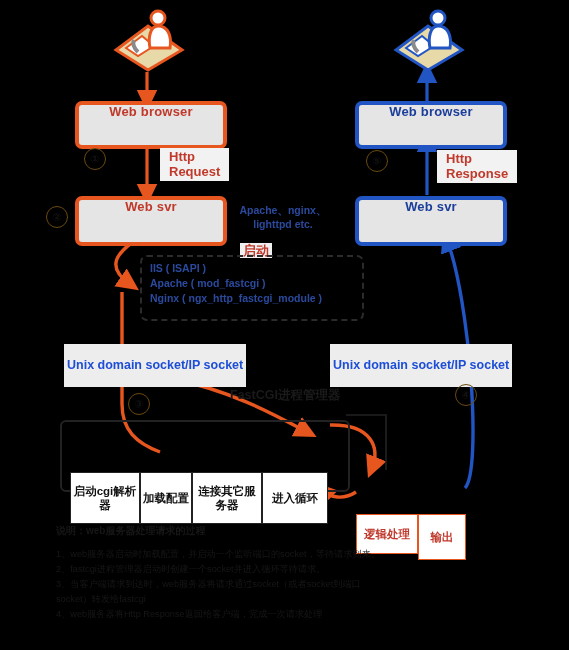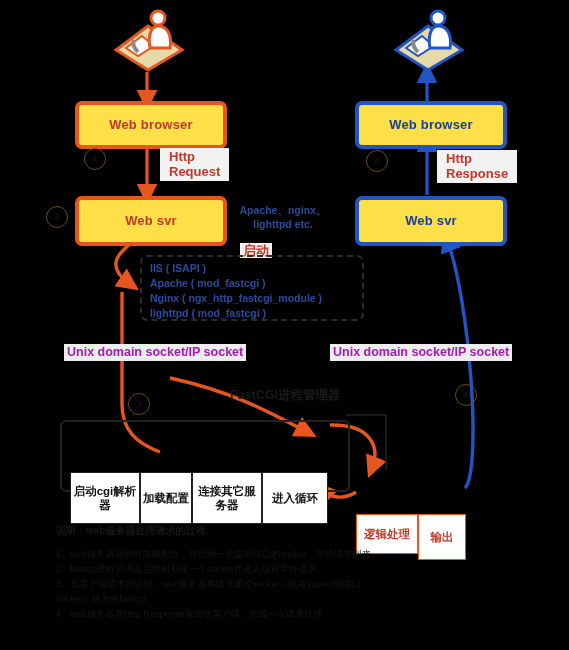--- a/index.html
+++ b/index.html
@@ -3,33 +3,33 @@
 <meta charset="utf-8">
 <style>
   html,body{margin:0;padding:0;background:#000;}
   body{width:569px;height:650px;position:relative;overflow:hidden;
        font-family:"Liberation Sans","DejaVu Sans",sans-serif;}
   #stage{position:absolute;inset:0;width:569px;height:650px;}
   .abs{position:absolute;}
 
   
   .node{
-    position:absolute;background:#fde047;border-radius:7px;
-    display:flex;align-items:center;justify-content:center;
+    position:absolute;background:#e5e5e5;border-radius:7px;
+    display:flex;align-items:flex-start;justify-content:center;
     font-weight:bold;letter-spacing:.2px;text-align:center;
     line-height:1.15;
   }
   .node.orange{border:4px solid #E8561F;color:#C0392B;}
   .node.blue{border:4px solid #2255C4;color:#1B3E9B;}
 
   
   .lbl{position:absolute;font-weight:bold;line-height:1.18;}
   .lbl.http{color:#C0392B;background:#F2F2F2;font-size:13px;padding:1px 9px;}
-  .lbl.sock{color:#a21caf;background:#EDEDED;font-size:12.5px;
-            padding:1px 3px;white-space:nowrap;}
+  .lbl.sock{color:#1d4ed8;background:#EDEDED;font-size:12.5px;
+            padding:14px 3px;white-space:nowrap;}
   .lbl.srvlist{color:#2B4A9E;font-size:10.5px;text-align:center;line-height:1.35;}
   .lbl.qidong{color:#C0392B;background:#F0F0F0;font-size:13px;padding:0 3px;}
   .lbl.fcgimgr{color:#1a1a1a;font-size:12.5px;font-weight:bold;white-space:nowrap;}
 
   
   .circ{
     position:absolute;width:20px;height:20px;border-radius:50%;
     border:1.4px solid #6a4a10;color:#111;background:transparent;
     font-size:11px;display:flex;align-items:center;justify-content:center;
     font-weight:bold;
@@ -148,21 +148,20 @@
 
   <div class="lbl qidong" style="left:240px;top:243px;">
     <span>启动</span>
   </div>
 
   <div class="dashbox" style="left:140px;top:255px;width:220px;height:62px;">
     <ul>
       <li>IIS ( ISAPI )</li>
       <li>Apache ( mod_fastcgi )</li>
       <li>Nginx ( ngx_http_fastcgi_module )</li>
-      <li>lighttpd ( mod_fastcgi )</li>
     </ul>
   </div>
 
   <div class="lbl sock" style="left:64px;top:344px;">
     <span>Unix domain socket/IP socket</span>
   </div>
 
   <div class="circ" style="left:128px;top:393px;">
     <span>③</span>
   </div>

